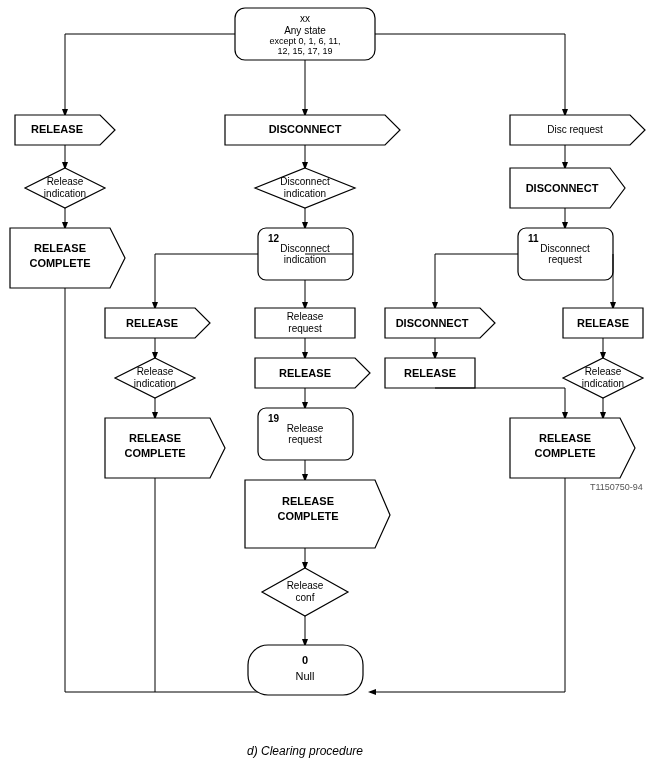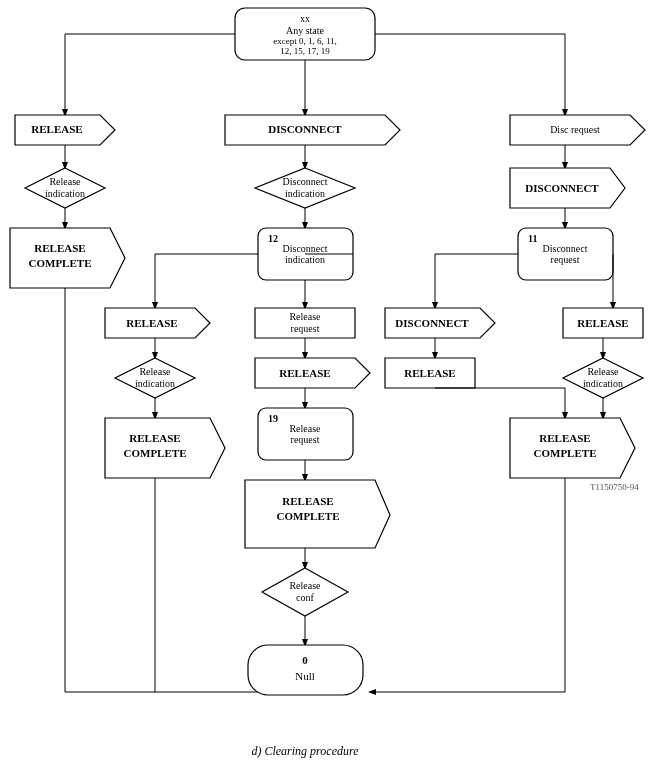--- a/index.html
+++ b/index.html
@@ -9,21 +9,20 @@
       font-size: 11px;
       width: 653px;
       height: 777px;
       overflow: hidden;
       position: relative;
     }
     #diagram-container {
       position: relative;
       width: 630px;
       height: 760px;
-      font-family: Liberation Serif, serif;
     }
     svg#main-svg {
       position: absolute;
       top: 0; left: 0;
       width: 653px;
       height: 760px;
     }
   </style>
 </head>
 <body>

